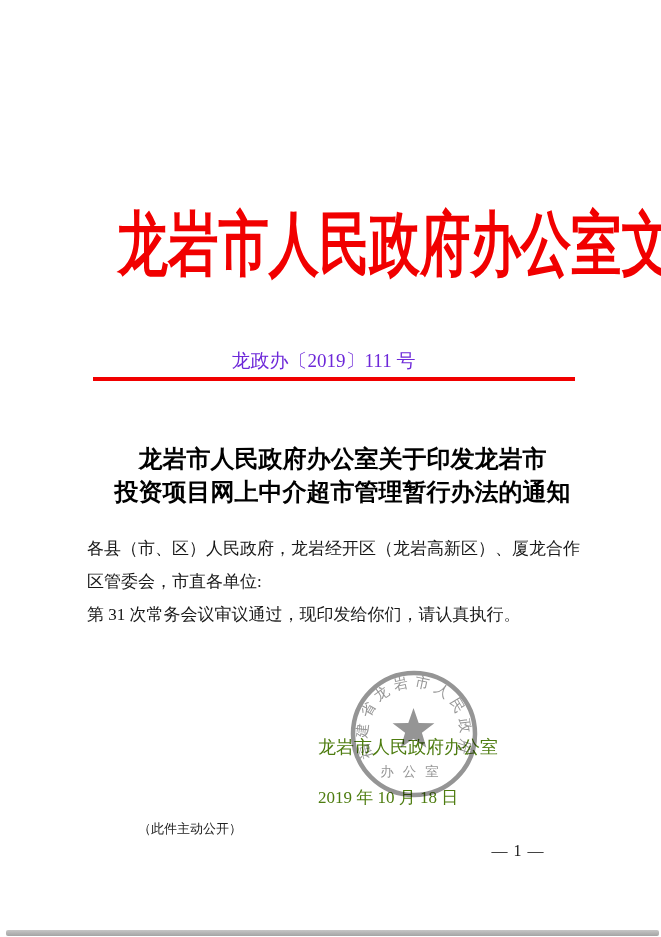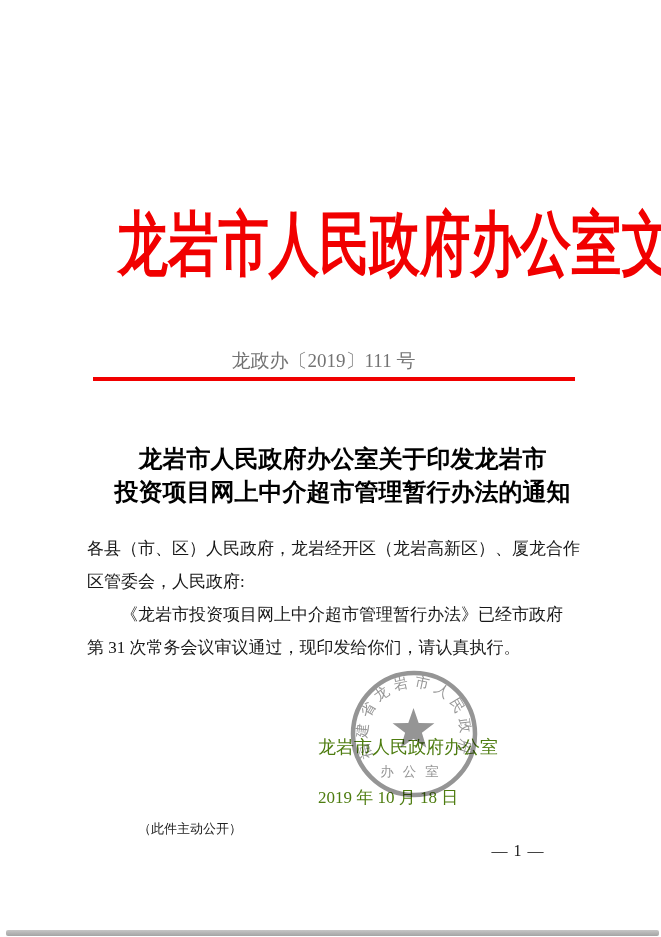--- a/index.html
+++ b/index.html
@@ -22,21 +22,21 @@
   }
   .red-head .squeeze{
     display:inline-block;
     transform:scaleX(0.72);
     transform-origin:50% 50%;
   }
   .doc-number{
     position:absolute;top:349px;left:0;right:14px;
     text-align:center;
     font-size:19px;line-height:24px;
-    color:#737373;
+    color:#6d28d9;
   }
   .red-rule{
     position:absolute;top:377px;left:93px;
     width:482px;height:4px;
     background:#f10000;
   }
   .notice-title{
     position:absolute;top:443px;left:0;right:0;
     text-align:center;
     font-weight:bold;
@@ -100,22 +100,21 @@
 
   <div class="red-rule"></div>
 
   <div class="notice-title">
     <div>龙岩市人民政府办公室关于印发龙岩市</div>
     <div>投资项目网上中介超市管理暂行办法的通知</div>
   </div>
 
   <div class="body-block">
     <div class="body-line">各县（市、区）人民政府，龙岩经开区（龙岩高新区）、厦龙合作</div>
-    <div class="body-line">区管委会，人民政府:</div>
-    <div class="body-line indent">《龙岩市投资项目网上中介超市管理暂行办法》已经市政府</div>
+    <div class="body-line">区管委会，市直各单位:</div>
     <div class="body-line">第 31 次常务会议审议通过，现印发给你们，请认真执行。</div>
   </div>
 
   <div class="signature">
     <div class="sig-org">龙岩市人民政府办公室</div>
     <div class="sig-date">2019 年 10 月 18 日</div>
   </div>
 
   <svg class="seal" viewBox="0 0 132 132" xmlns="http://www.w3.org/2000/svg">
     <circle cx="66" cy="66" r="61" fill="none" stroke="#7d7d7d" stroke-width="4.5"></circle>

